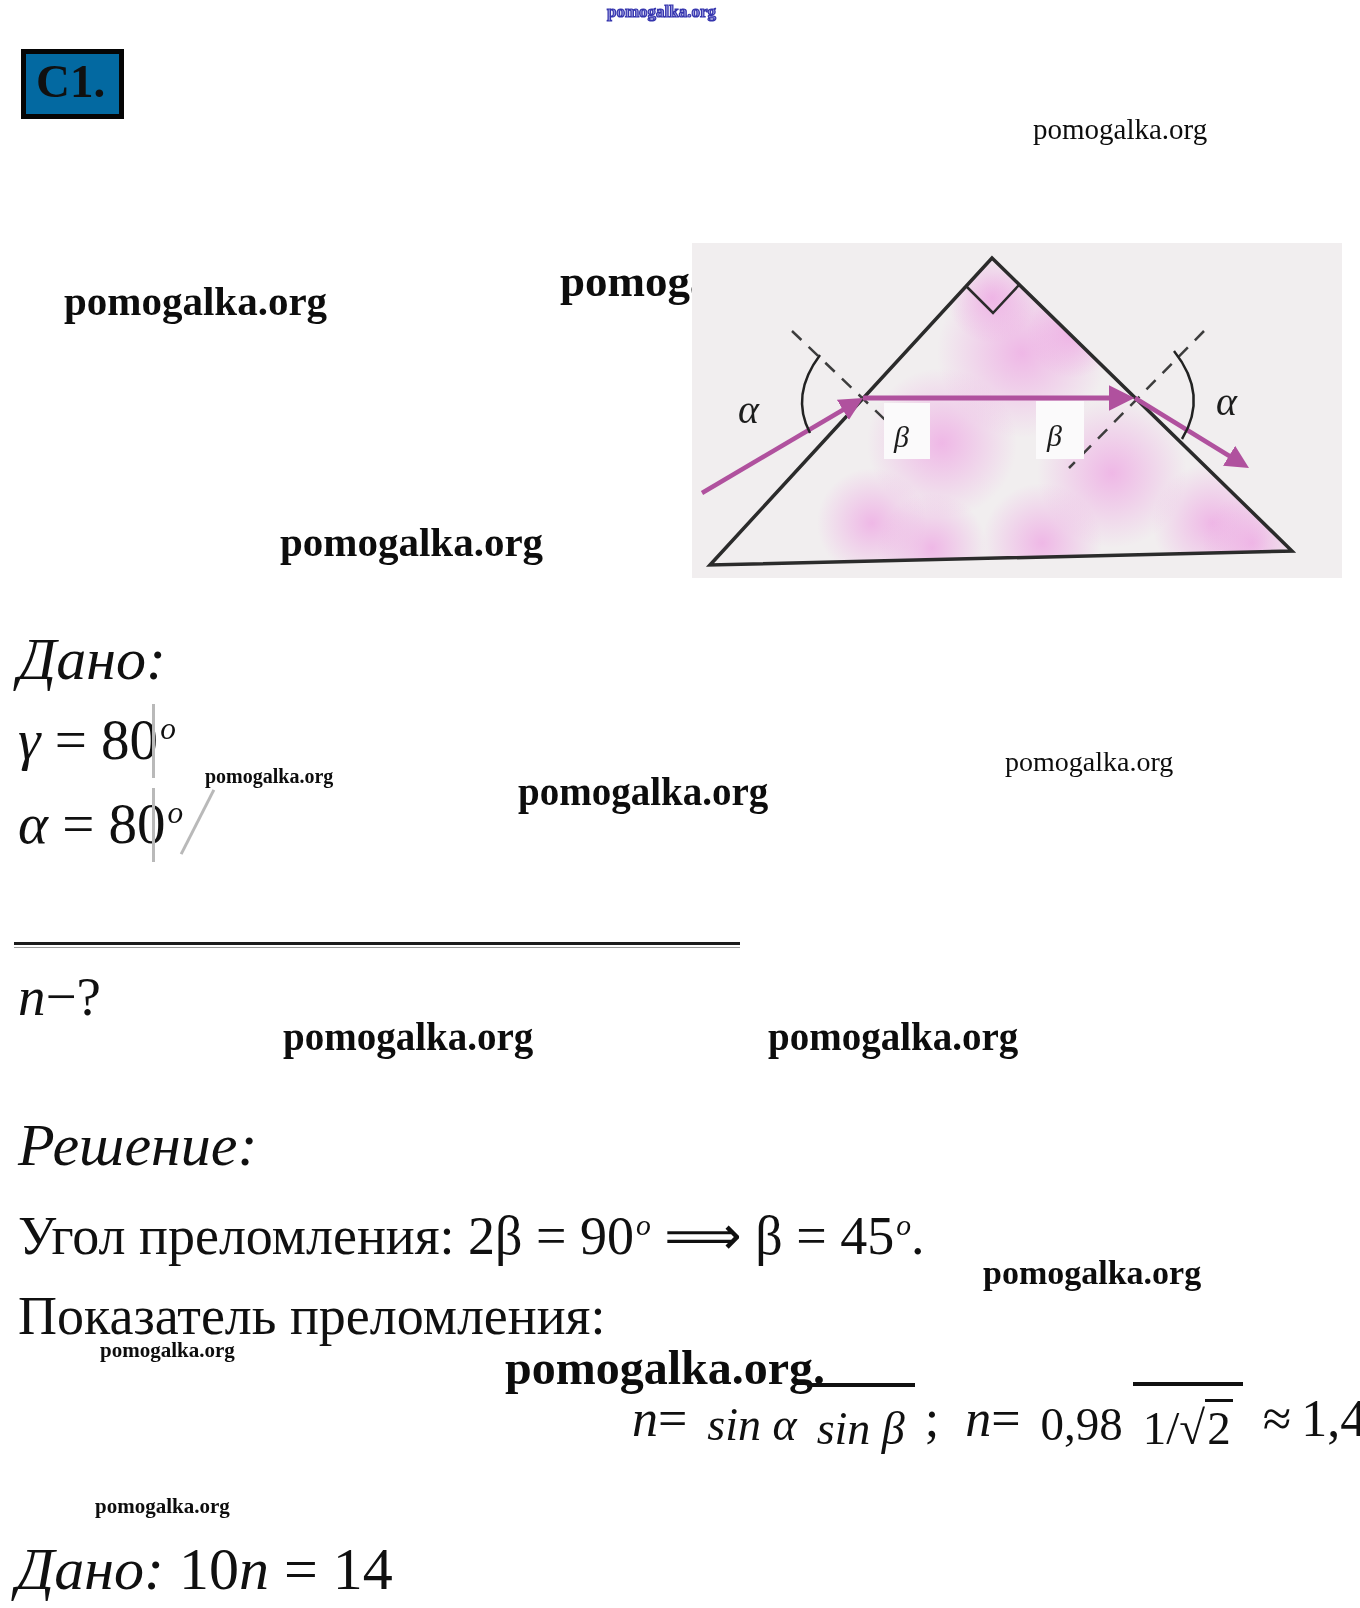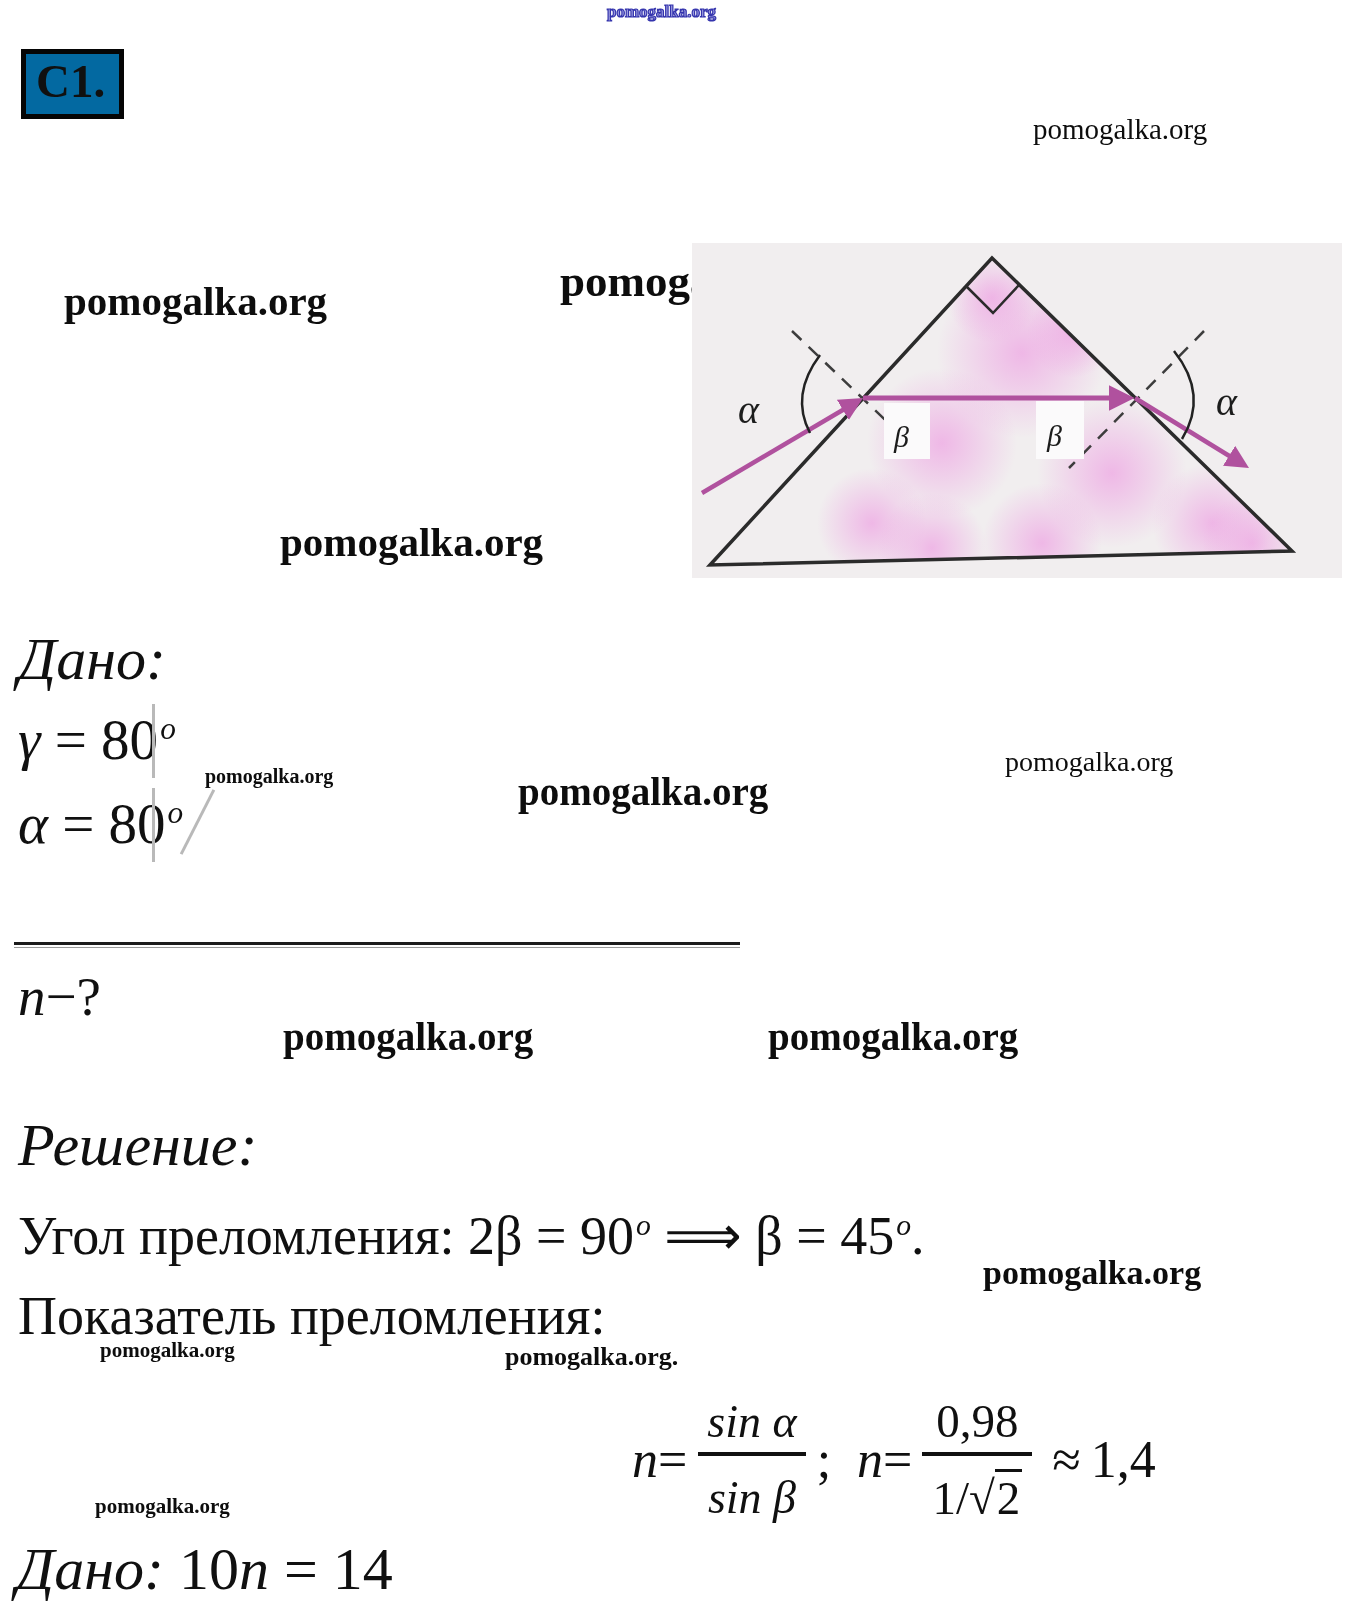--- a/index.html
+++ b/index.html
@@ -35,21 +35,21 @@
   .sep-dark{position:absolute;left:14px;top:942px;width:726px;height:3px;background:#1c1c1c;}
   .sep-gray{position:absolute;left:14px;top:947px;width:726px;height:1px;background:#9a9a9a;}
   
   .artifact{position:absolute;background:#b9b9b9;}
   
   .formula-row{
     position:absolute;left:632px;top:1382px;
     display:flex;align-items:center;
     font-size:52px;white-space:nowrap;
   }
-  .frac{display:inline-flex;flex-direction:column;align-items:center;margin:12px 10px;}
+  .frac{display:inline-flex;flex-direction:row;align-items:flex-end;margin:0 10px;}
   .frac .num{padding:0 10px 4px;}
   .frac .den{border-top:4px solid #111;padding:15px 10px 0;}
   .f1{font-size:46px;}
   .f2{font-size:47px;}
   .radicand{border-top:3px solid #111;padding:0 2px;}
   .gap{display:inline-block;width:26px;}
   .gap-sm{display:inline-block;width:10px;}
 </style>
 </head>
 <body>
@@ -61,21 +61,21 @@
 <div class="wm" style="left:1035px;top:272px;font-size:28px;font-weight:500;">pomogalka.org</div>
 <div class="wm" style="left:781px;top:503px;font-size:45px;font-weight:700;">pomogalka.org</div>
 <div class="wm" style="left:280px;top:522px;font-size:41px;font-weight:700;">pomogalka.org</div>
 <div class="wm" style="left:205px;top:766px;font-size:20px;font-weight:600;">pomogalka.org</div>
 <div class="wm" style="left:518px;top:772px;font-size:39px;font-weight:700;">pomogalka.org</div>
 <div class="wm" style="left:1005px;top:748px;font-size:28px;font-weight:500;">pomogalka.org</div>
 <div class="wm" style="left:283px;top:1017px;font-size:39px;font-weight:700;">pomogalka.org</div>
 <div class="wm" style="left:768px;top:1017px;font-size:39px;font-weight:700;">pomogalka.org</div>
 <div class="wm" style="left:983px;top:1256px;font-size:34px;font-weight:700;">pomogalka.org</div>
 <div class="wm" style="left:100px;top:1340px;font-size:21px;font-weight:600;">pomogalka.org</div>
-<div class="wm" style="left:505px;top:1344px;font-size:26px;font-weight:700;">pomogalka.org.</div>
+<div class="wm" style="left:505px;top:1344px;font-size:48px;font-weight:700;">pomogalka.org.</div>
 <div class="wm" style="left:95px;top:1496px;font-size:21px;font-weight:600;">pomogalka.org</div>
 
 <div class="c1box">
   <span>С1.</span>
 </div>
 
 <svg class="abs" style="left:692px;top:243px;" width="650" height="335" viewBox="0 0 650 335">
   <defs>
     <radialGradient id="pg">
       <stop offset="0" stop-color="#eeaae4" stop-opacity="0.8"></stop>

